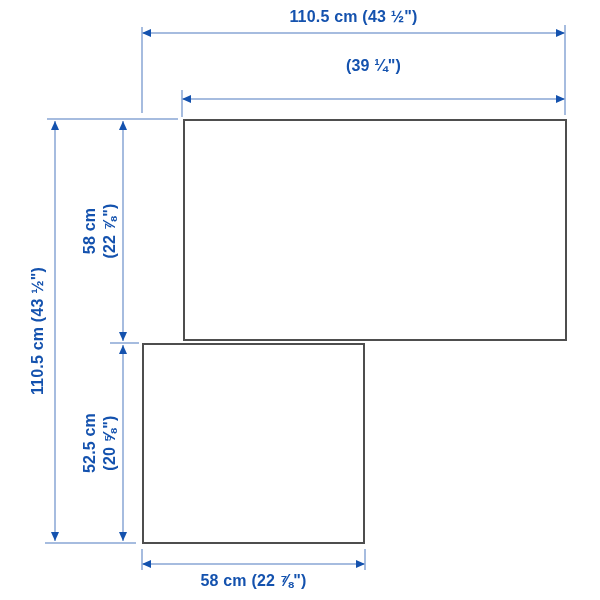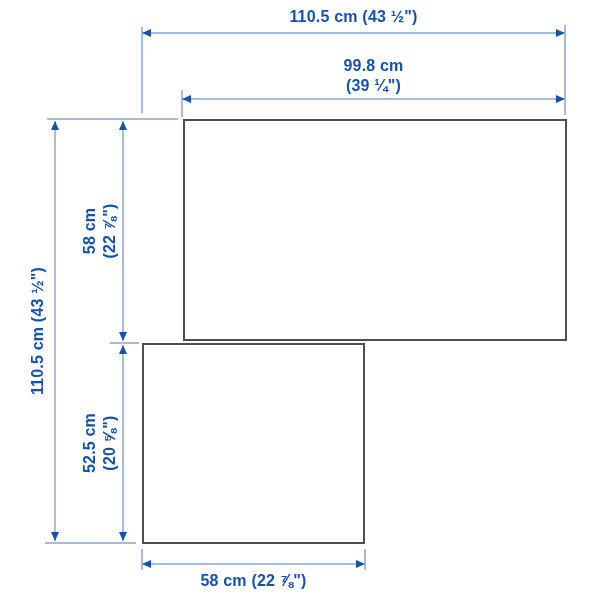--- a/index.html
+++ b/index.html
@@ -52,21 +52,20 @@
 
   <div class="dline" style="left:142px;top:32px;width:423px;height:1.5px;"></div>
   <div class="arr a-left" style="left:142px;top:29px;"></div>
   <div class="arr a-right" style="left:556px;top:29px;"></div>
   <div class="hlabel" style="left:142px;top:7px;width:423px;">110.5 cm (43 ½")</div>
 
   <div class="dline" style="left:182px;top:98px;width:383px;height:1.5px;"></div>
   <div class="arr a-left" style="left:182px;top:95px;"></div>
   <div class="arr a-right" style="left:556px;top:95px;"></div>
   <div class="hlabel" style="left:182px;top:56px;width:383px;">
-    <span>99.8 cm</span>
     <span>(39 ¼")</span>
   </div>
 
   <div class="dline" style="left:54px;top:121px;width:1.5px;height:420px;"></div>
   <div class="arr a-up" style="left:51px;top:121px;"></div>
   <div class="arr a-down" style="left:51px;top:532px;"></div>
   <div class="vlabel" style="left:38px;top:331px;">110.5 cm (43 ½")</div>
 
   <div class="dline" style="left:122px;top:121px;width:1.5px;height:220px;"></div>
   <div class="arr a-up" style="left:119px;top:121px;"></div>

